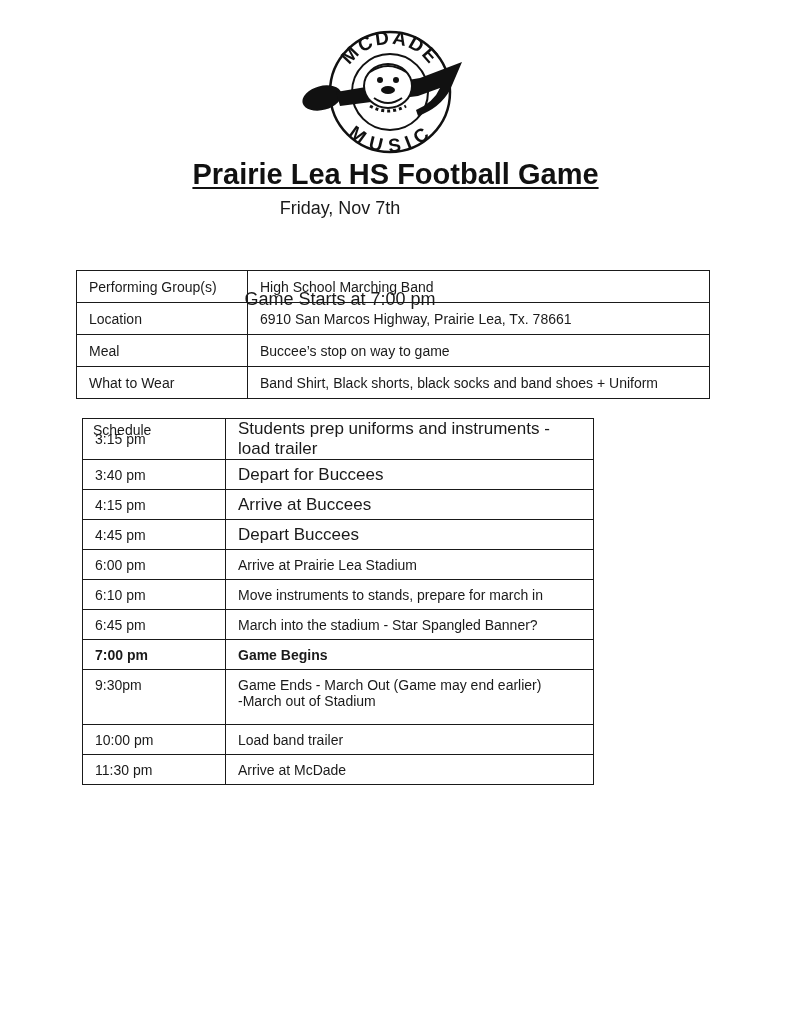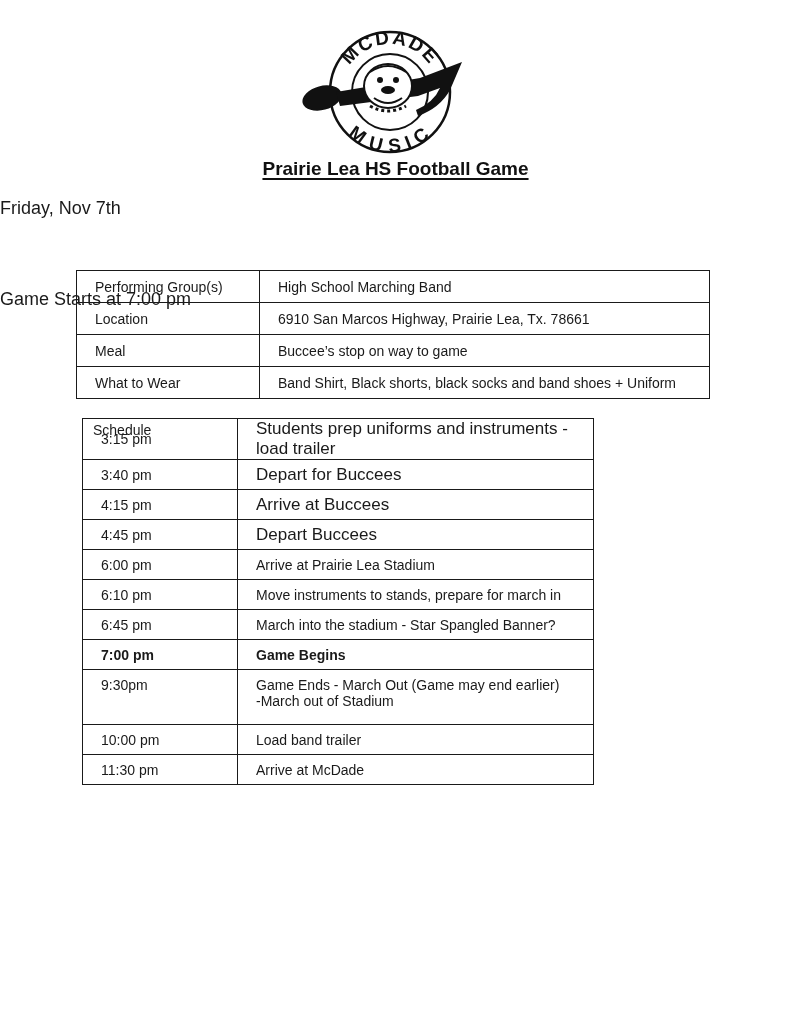--- a/index.html
+++ b/index.html
@@ -1,26 +1,26 @@
 <!DOCTYPE html>
 <html><head>
 <meta charset="utf-8">
 <style>
   html, body { margin:0; padding:0; background:#ffffff; }
   body { width:791px; height:1024px; position:relative; overflow:hidden;
          font-family:"Liberation Sans", sans-serif; color:#111; }
   .logo { position:absolute; left:300px; top:30px; width:180px; height:126px; }
   .title { position:absolute; left:0; width:791px; top:158px; text-align:center;
-           font-size:19px; font-weight:bold; text-decoration:underline;
+           font-size:29px; font-weight:bold; text-decoration:underline;
            text-decoration-thickness:2px; text-underline-offset:3px; letter-spacing:0px; }
-  .sub { position:absolute; left:0; width:680px; font-size:18px; color:#1a1a1a; }
+  .sub { position:absolute; left:0; width:680px; text-align:center; font-size:18px; color:#1a1a1a; }
   .sub1 { top:198px; }
   .sub2 { top:241px;margin-top:48px; }
   table { border-collapse:collapse; position:absolute; }
-  td { border:1.5px solid #1a1a1a; font-size:14px; padding:0 18px; vertical-align:middle; color:#1a1a1a; }
+  td { border:1.5px solid #1a1a1a; font-size:14px; padding:0 12px; vertical-align:middle; color:#1a1a1a; }
   .info { left:76px; top:270px; width:634px; }
   .info td { height:31px; }
   .info td.k { width:146px; }
   .sched-label { position:absolute; left:93px; top:422px; font-size:14px; color:#1a1a1a; }
   .sched { left:82px; top:418px; width:512px; }
   .sched td { height:29px; }
   .sched td.t { width:118px; }
   .sched td.small { font-size:17px; }
   .sched td.tall { height:47px; vertical-align:top; padding-top:7px; line-height:16px;border-radius:17px; }
   .sched tr.bold td { font-weight:bold; }

